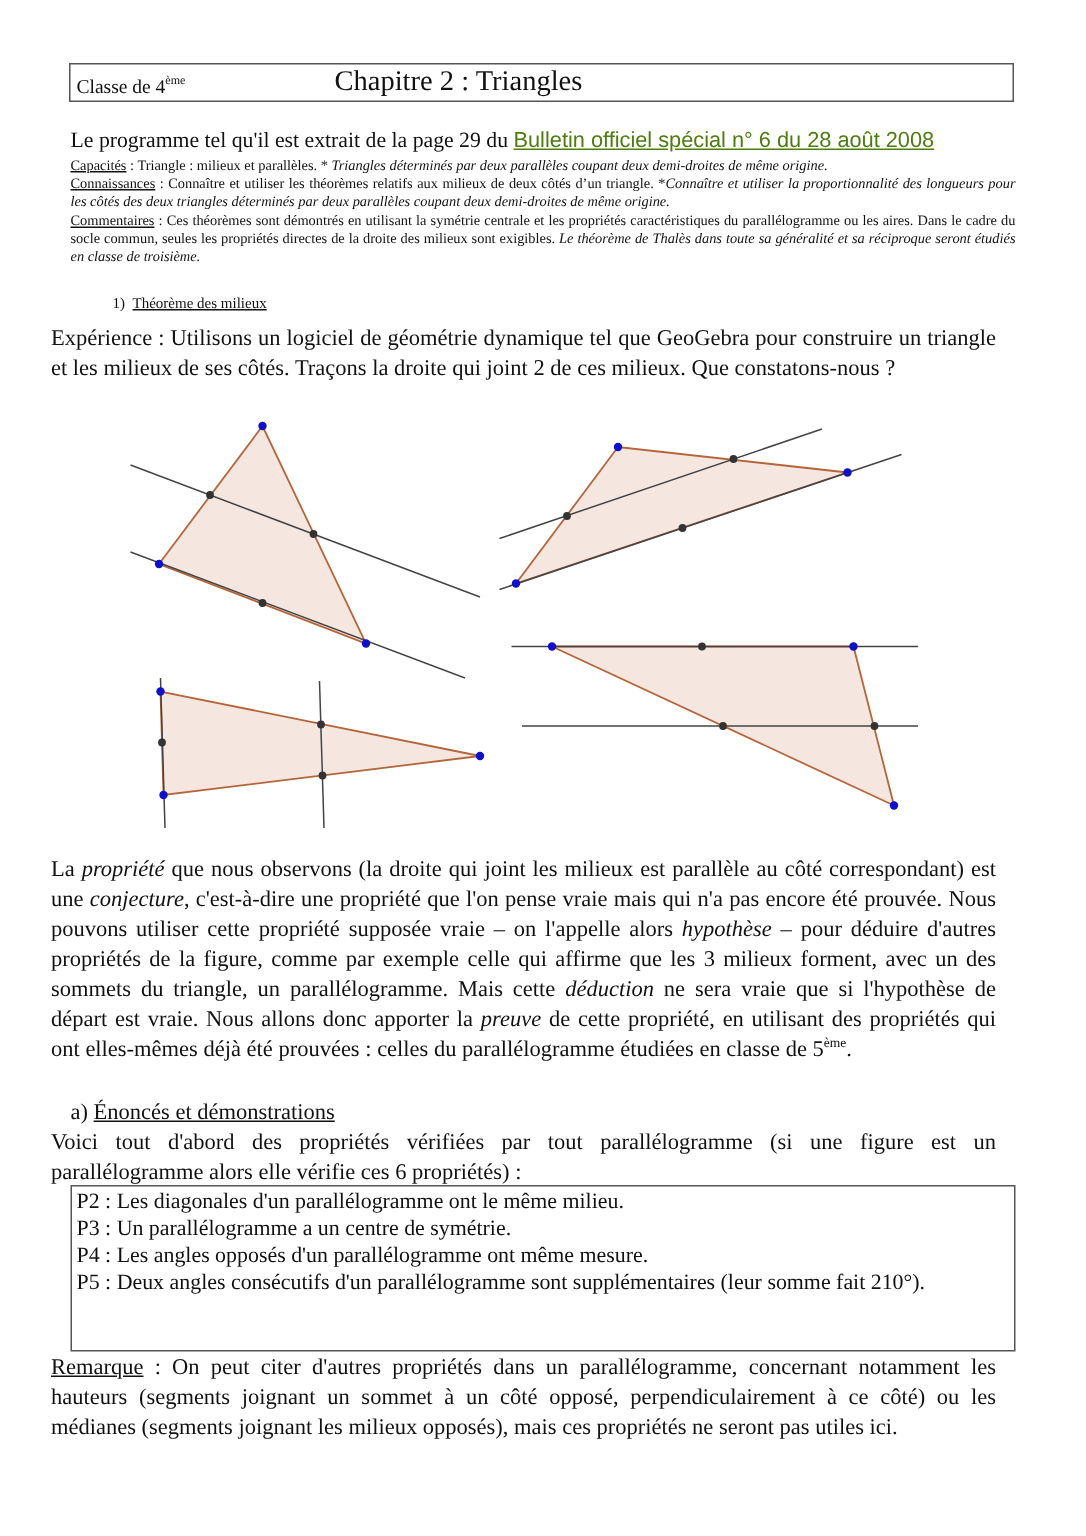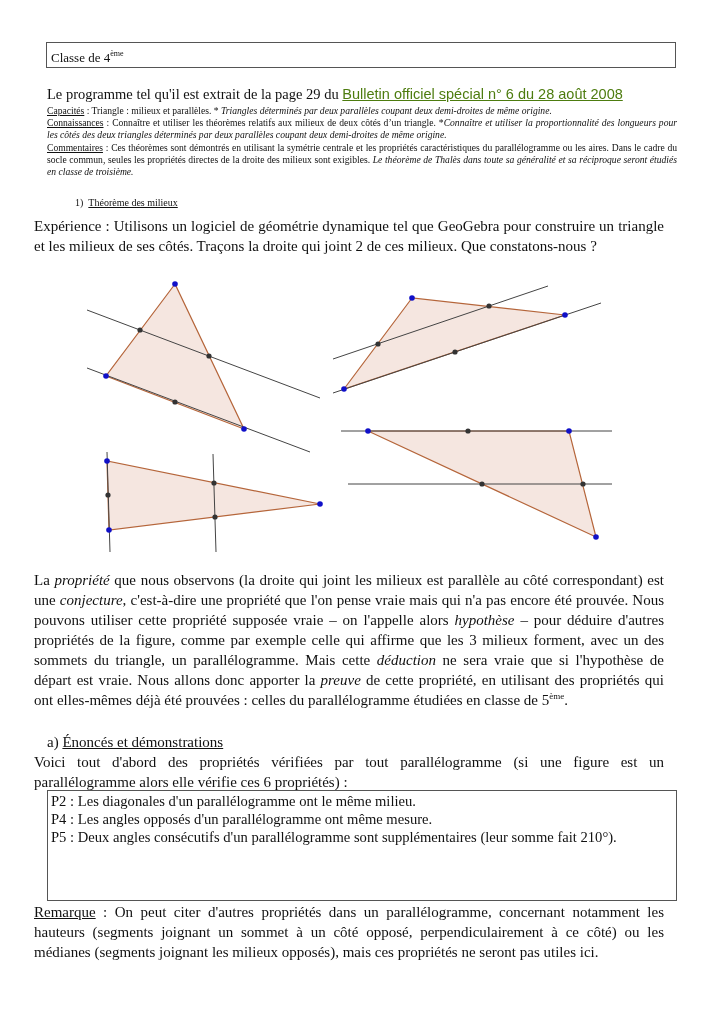--- a/index.html
+++ b/index.html
@@ -29,20 +29,21 @@
   .prop-item { font-size: 14.6px; line-height: 18px; white-space: nowrap; }
   .sub-title { position: absolute; left: 47px; top: 734px; font-size: 15px; }
 </style>
 </head>
 <body>
 
 <div class="page">
 
   <div class="header-box">
     <span class="header-class"><span>Classe de 4</span><sup>ème</sup></span>
+    <span class="header-title">Chapitre 2 : Triangles</span>
   </div>
 
   <div class="prog">
     <span>Le programme tel qu'il est extrait de la page 29 du </span><a>Bulletin officiel spécial n° 6 du 28 août 2008</a>
   </div>
 
   <div class="small" style="top:105px;">
     <span class="u">Capacités</span><span> : Triangle : milieux et parallèles. * </span><i>Triangles déterminés par deux parallèles coupant deux demi-droites de même origine.</i>
   </div>
   <div class="small" style="top:117px;">
@@ -116,20 +117,21 @@
   </div>
 
   <div class="sub-title">
     <span>a) </span><span class="u">Énoncés et démonstrations</span>
   </div>
 
   <div class="body-text" style="top:752px;">Voici tout d'abord des propriétés vérifiées par tout parallélogramme (si une figure est un parallélogramme alors elle vérifie ces 6 propriétés) :</div>
 
   <div class="prop-box">
     <div class="prop-item">P2 : Les diagonales d'un parallélogramme ont le même milieu.</div>
+    <div class="prop-item">P3 : Un parallélogramme a un centre de symétrie.</div>
     <div class="prop-item">P4 : Les angles opposés d'un parallélogramme ont même mesure.</div>
     <div class="prop-item">P5 : Deux angles consécutifs d'un parallélogramme sont supplémentaires (leur somme fait 210°).</div>
   </div>
 
   <div class="body-text" style="top:902px;">
     <span class="u">Remarque</span><span> : On peut citer d'autres propriétés dans un parallélogramme, concernant notamment les hauteurs (segments joignant un sommet à un côté opposé, perpendiculairement à ce côté) ou les médianes (segments joignant les milieux opposés), mais ces propriétés ne seront pas utiles ici.</span>
   </div>
 
 </div>
 

